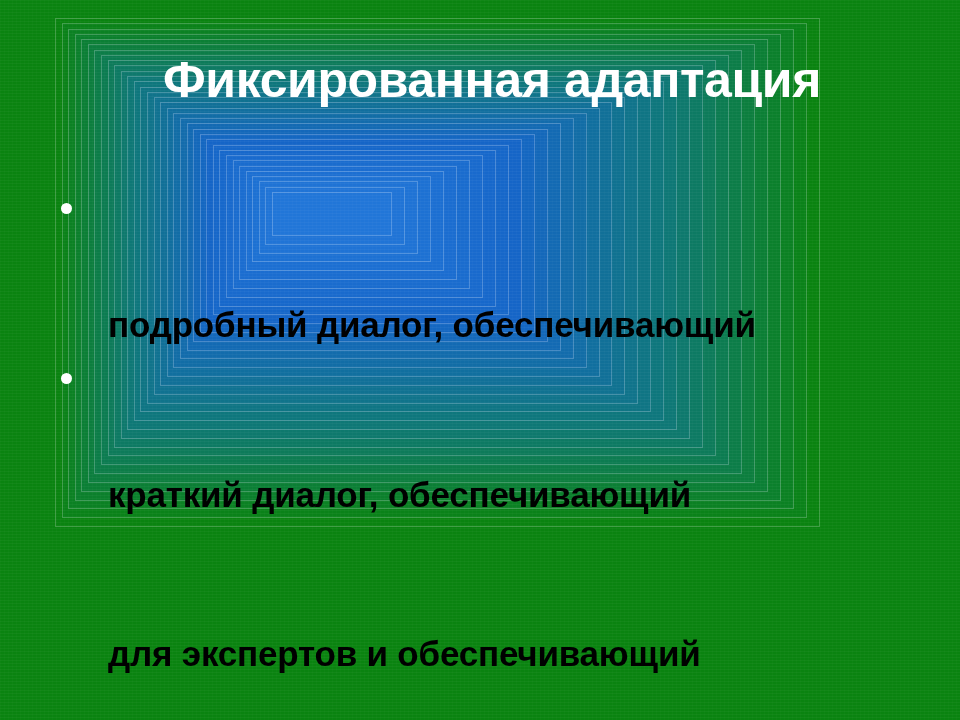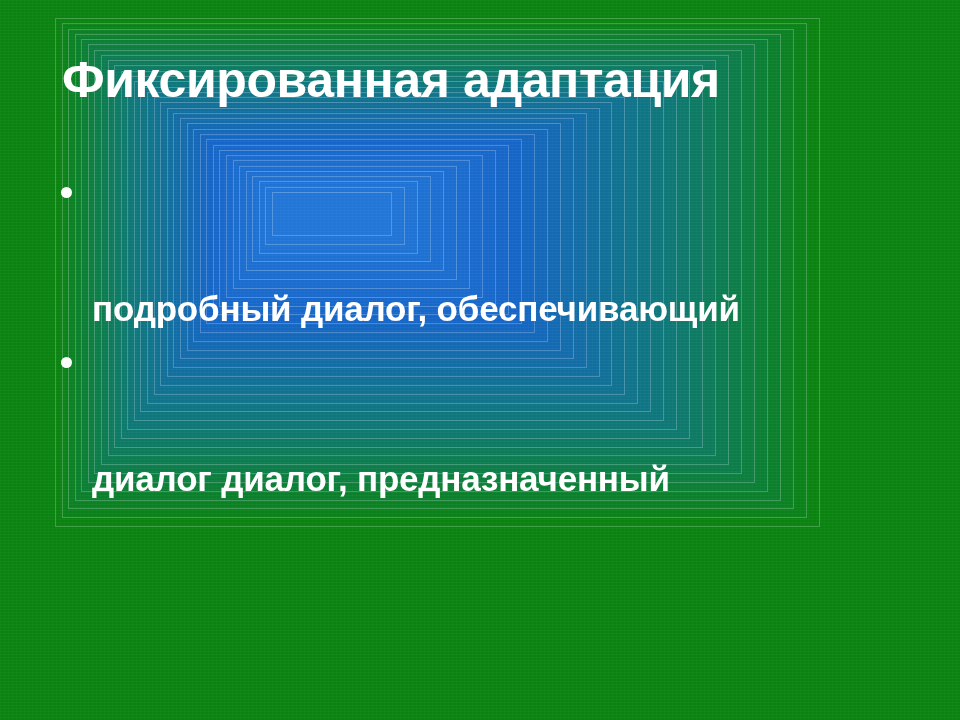--- a/index.html
+++ b/index.html
@@ -71,21 +71,21 @@
     position: absolute;
     left: 62px;
     top: 54px;
     width: 860px;
     margin: 0;
     color: #ffffff;
     font-size: 50px;
     font-weight: 700;
     line-height: 1.06;
     letter-spacing: -0.4px;
-    text-align: left;
+    text-align: center;
     white-space: nowrap;
   }
 
   .bullet-block {
     position: absolute;
     left: 48px;
     width: 880px;
   }
   #bullet-1 { top: 176px; }
   #bullet-2 { top: 346px; }
@@ -97,22 +97,22 @@
   .bullet-marker {
     position: absolute;
     left: 13px;
     top: 11px;
     width: 11px;
     height: 11px;
     border-radius: 50%;
     background: #ffffff;
   }
   .bullet-lines {
-    margin: 0;
-    color: #ffffff;
+    margin: 16px;
+    color: #000000;
     font-size: 35px;
     font-weight: 700;
     line-height: 53px;
     letter-spacing: -0.2px;
     white-space: pre;
   }
   .bullet-lines .ln { display: block; }
 </style>
 </head>
 <body>
@@ -169,21 +169,22 @@
         <p class="bullet-lines">
           <span class="ln">подробный диалог, обеспечивающий</span>
         </p>
       </div>
     </div>
 
     <div class="bullet-block" id="bullet-2">
       <div class="bullet-row">
         <span class="bullet-marker"></span>
         <p class="bullet-lines">
-          <span class="ln">диалог диалог, предназначенный</span>
+          <span class="ln">краткий диалог, обеспечивающий</span>
+          <span class="ln">для экспертов и обеспечивающий</span>
           
           
         </p>
       </div>
     </div>
 
   </div>
 </div>
 
 </body></html>

